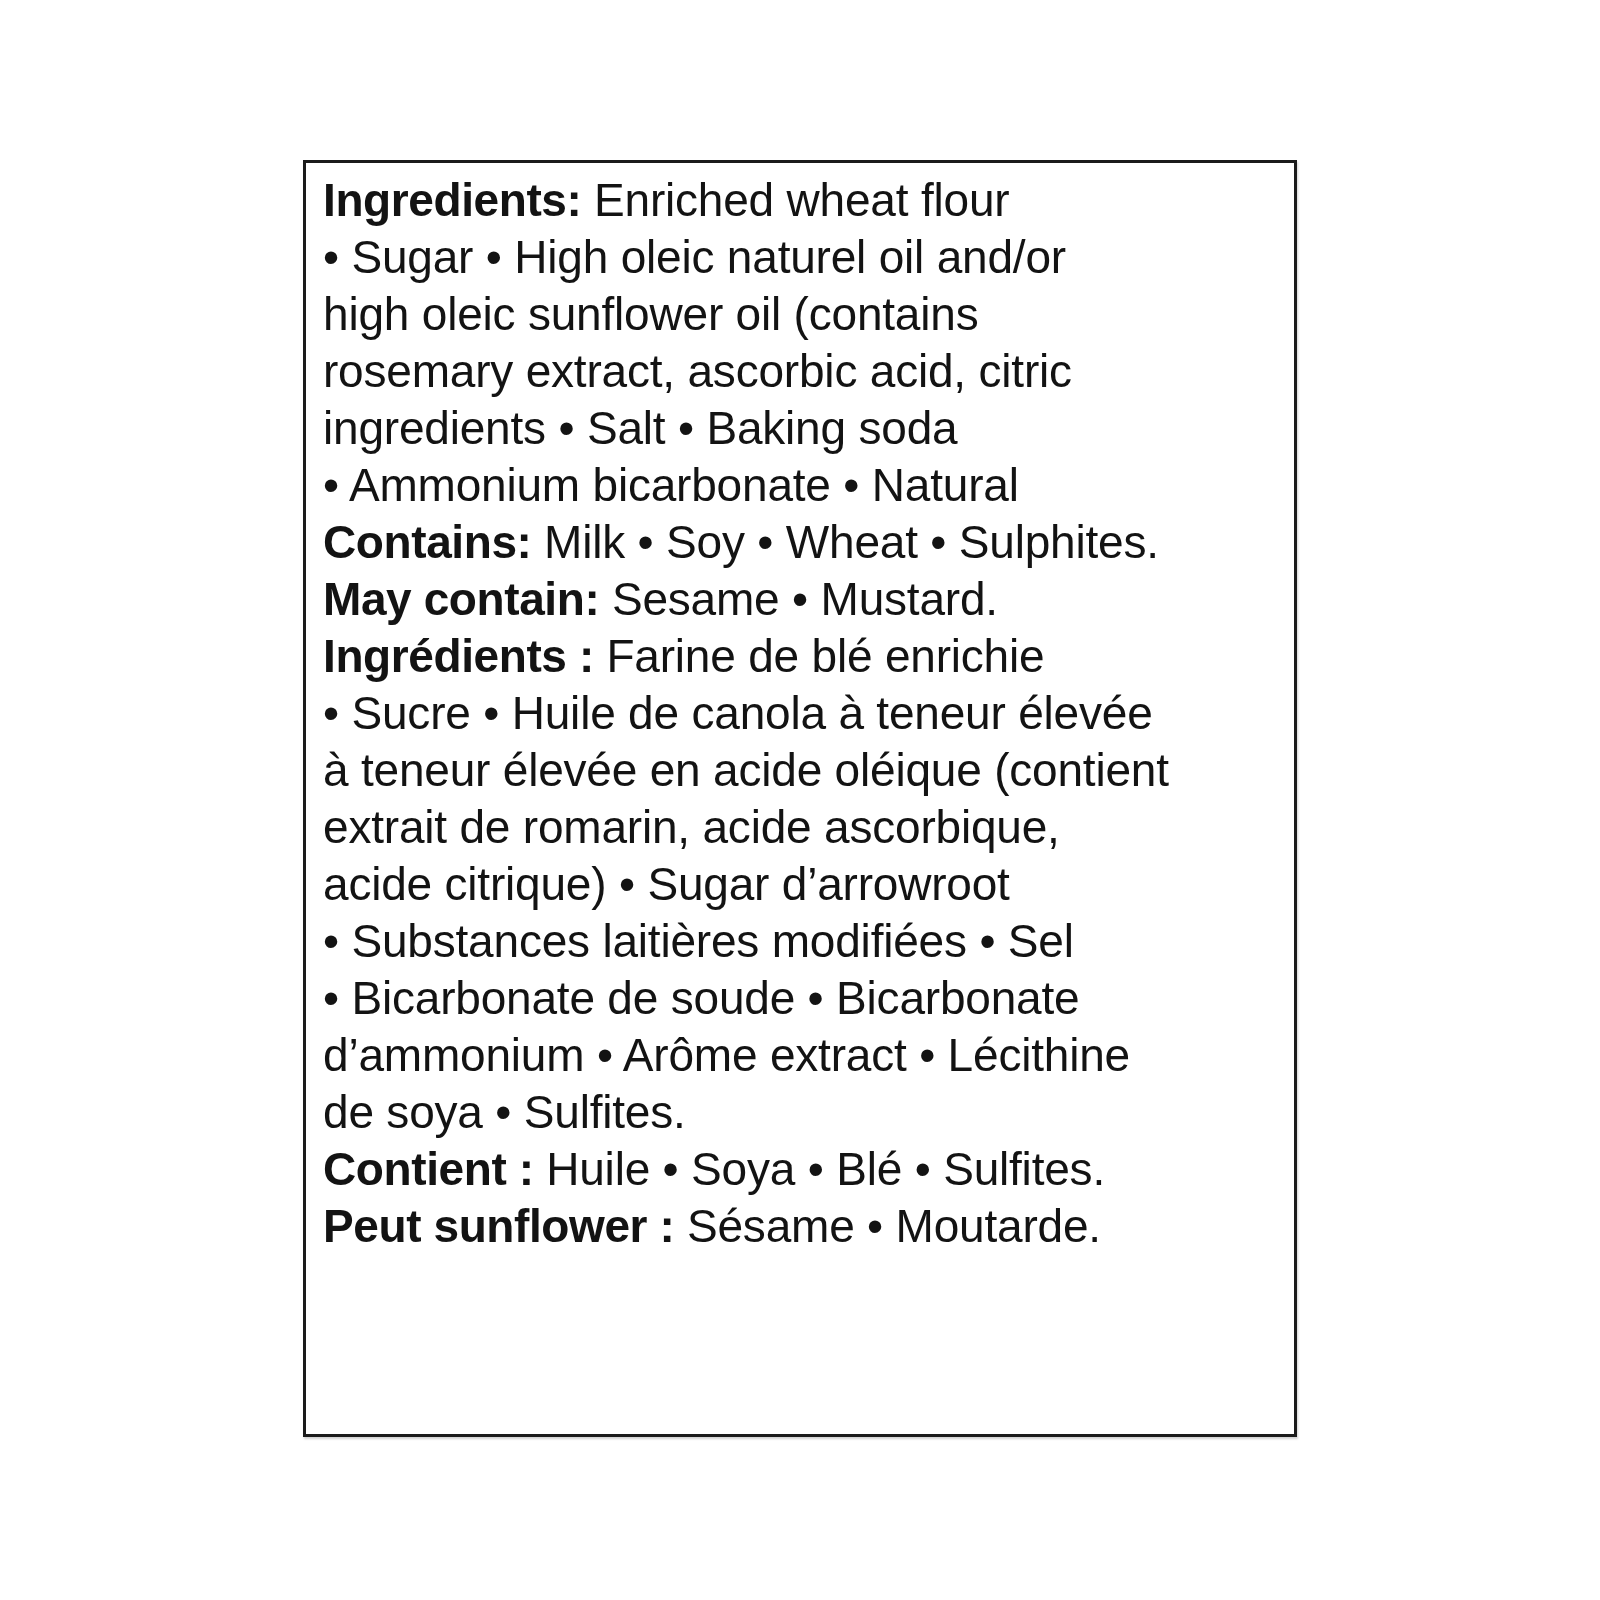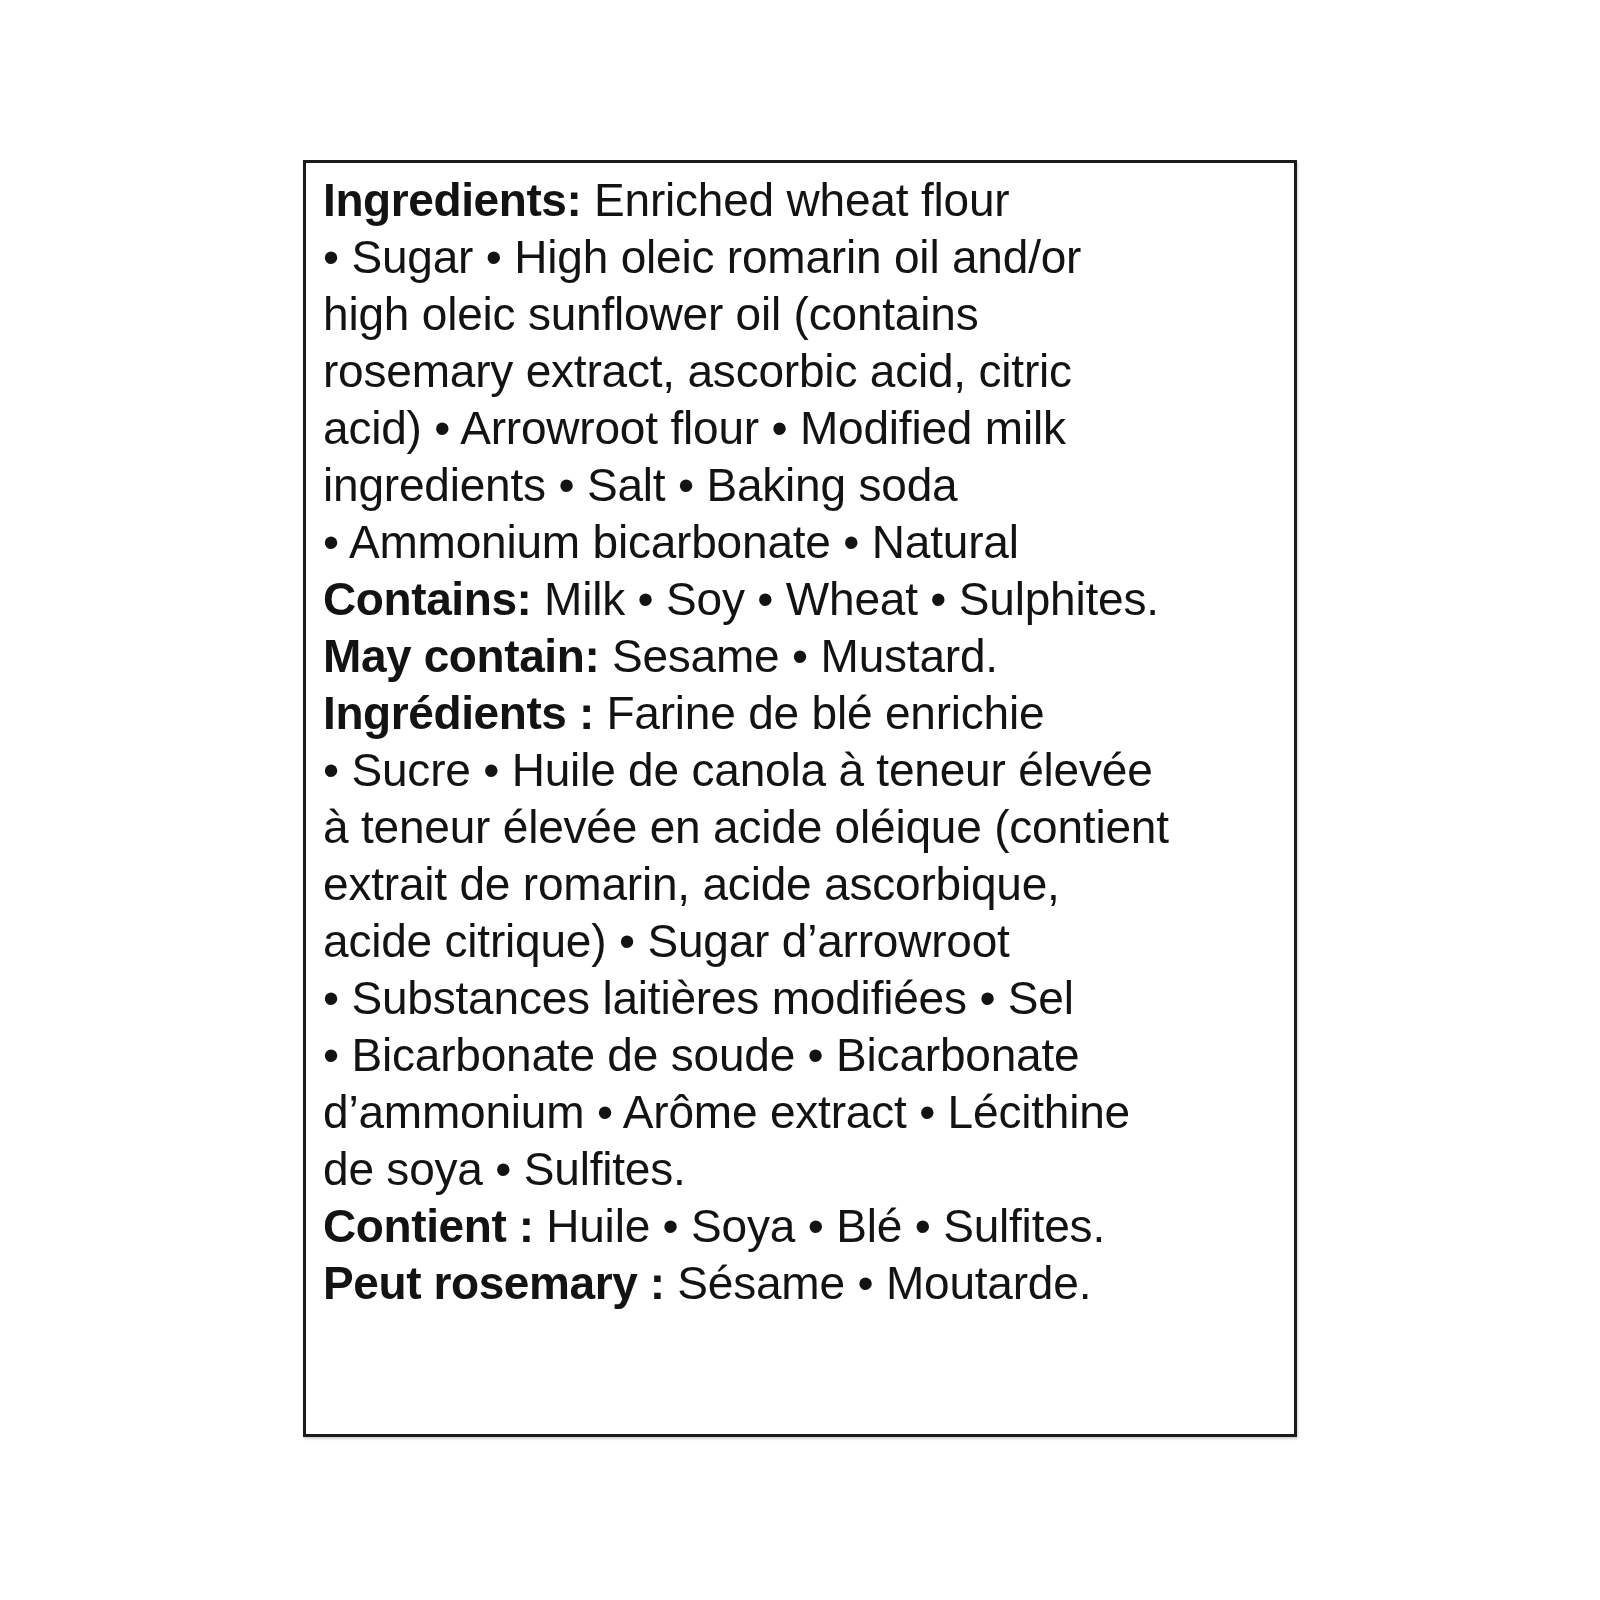--- a/index.html
+++ b/index.html
@@ -40,33 +40,32 @@
     font-weight: bold;
     letter-spacing: -0.4px;
   }
 </style>
 </head>
 <body>
 
 <div class="page">
   <div class="label-box" id="label-box">
       <div class="ing-line"><b>Ingredients:</b><span> Enriched wheat flour</span></div>
-      <div class="ing-line"><span>• Sugar • High oleic romarin oil and/or</span></div>
+      <div class="ing-line"><span>• Sugar • High oleic naturel oil and/or</span></div>
       <div class="ing-line"><span>high oleic sunflower oil (contains</span></div>
       <div class="ing-line"><span>rosemary extract, ascorbic acid, citric</span></div>
-      <div class="ing-line"><span>acid) • Arrowroot flour • Modified milk</span></div>
       <div class="ing-line"><span>ingredients • Salt • Baking soda</span></div>
       <div class="ing-line"><span>• Ammonium bicarbonate • Natural</span></div>
       <div class="ing-line"><b>Contains:</b><span> Milk • Soy • Wheat • Sulphites.</span></div>
       <div class="ing-line"><b>May contain:</b><span> Sesame • Mustard.</span></div>
       <div class="ing-line"><b>Ingrédients :</b><span> Farine de blé enrichie</span></div>
       <div class="ing-line"><span>• Sucre • Huile de canola à teneur élevée</span></div>
       <div class="ing-line"><span>à teneur élevée en acide oléique (contient</span></div>
       <div class="ing-line"><span>extrait de romarin, acide ascorbique,</span></div>
       <div class="ing-line"><span>acide citrique) • Sugar d’arrowroot</span></div>
       <div class="ing-line"><span>• Substances laitières modifiées • Sel</span></div>
       <div class="ing-line"><span>• Bicarbonate de soude • Bicarbonate</span></div>
       <div class="ing-line"><span>d’ammonium • Arôme extract • Lécithine</span></div>
       <div class="ing-line"><span>de soya • Sulfites.</span></div>
       <div class="ing-line"><b>Contient :</b><span> Huile • Soya • Blé • Sulfites.</span></div>
-      <div class="ing-line"><b>Peut rosemary :</b><span> Sésame • Moutarde.</span></div>
+      <div class="ing-line"><b>Peut sunflower :</b><span> Sésame • Moutarde.</span></div>
     </div>
 </div>
 
 </body></html>

